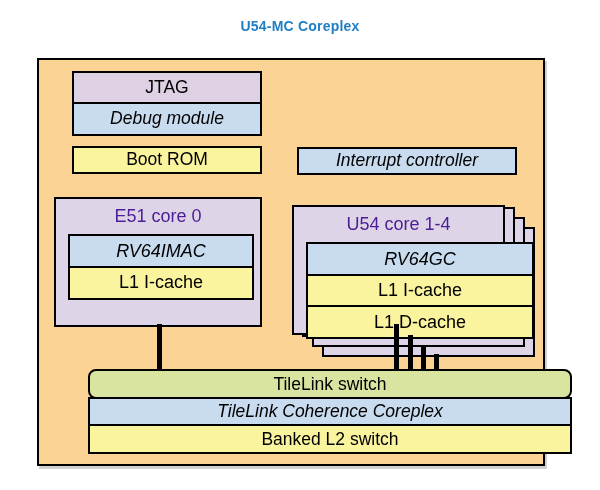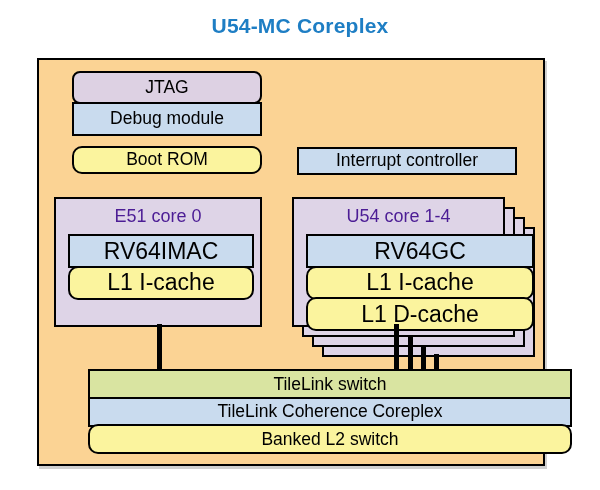--- a/index.html
+++ b/index.html
@@ -1,36 +1,36 @@
 <!DOCTYPE html>
 <html style="--title_blue: #1e7ec4; --container: #fbd394; --lavender: #ddd1e3; --corelav: #ded4e7; --blue: #c9dbee; --yellow: #fbf49e; --green: #d9e4a1; --border: #000000;"><head>
 <meta charset="utf-8">
 <style>
   html,body{margin:0;padding:0;background:#ffffff;}
   .stage{position:relative;width:600px;height:490px;background:#fff;
          font-family:"Liberation Sans",sans-serif;overflow:hidden;}
   .abs{position:absolute;box-sizing:border-box;}
   .page-title{left:0;top:10px;width:600px;height:32px;text-align:center;
-    font-size:21px;font-weight:bold;color:var(--title_blue);letter-spacing:0.2px;
+    font-size:14px;font-weight:bold;color:var(--title_blue);letter-spacing:0.2px;
     display:flex;align-items:center;justify-content:center;}
   .container{left:37px;top:58px;width:508px;height:408px;background:var(--container);
     border:2.5px solid var(--border);box-shadow:2px 3px 0 rgba(120,120,120,0.35);}
   .box{border:2.5px solid var(--border);display:flex;align-items:center;justify-content:center;
     font-size:17.5px;color:#000;line-height:1;}
-  .fill-lav{background:var(--lavender);border-radius:8px;}
-  .fill-blue{background:var(--blue);}
-  .fill-yellow{background:var(--yellow);border-radius:10px;}
-  .fill-green{background:var(--green);}
+  .fill-lav{background:var(--lavender);}
+  .fill-blue{background:var(--blue);font-style:italic;}
+  .fill-yellow{background:var(--yellow);}
+  .fill-green{background:var(--green);border-radius:8px;}
   .stackrow{margin-top:-2.5px;}
   .core-block{border:2.5px solid var(--border);background:var(--corelav);}
   .core-title{height:35px;display:flex;align-items:center;justify-content:center;
     font-size:18px;color:#4c1d95;}
   .core-inner{position:absolute;left:12px;top:35px;right:0;}
   .core-row{height:30px;border:2.5px solid var(--border);display:flex;align-items:center;
-    justify-content:center;font-size:23px;}
+    justify-content:center;font-size:18px;}
   .shadow-layer{border:2.5px solid var(--border);background:var(--corelav);}
   .busline{background:var(--border);}
   .bar{left:49px;width:484px;height:30px;border:2.5px solid var(--border);
     display:flex;align-items:center;justify-content:center;font-size:17.5px;}
 </style>
 </head>
 <body>
 
 <div class="stage">
 
@@ -52,21 +52,21 @@
       <div class="core-inner" style="width:186px;">
         <div class="core-row fill-blue">RV64IMAC</div>
         <div class="core-row fill-yellow stackrow">L1 I-cache</div>
       </div>
     </div>
 
     <div class="abs shadow-layer" style="left:283px;top:167px;width:213px;height:130px;z-index:1;"></div>
     <div class="abs shadow-layer" style="left:273px;top:157px;width:213px;height:130px;z-index:2;"></div>
     <div class="abs shadow-layer" style="left:263px;top:147px;width:213px;height:130px;z-index:3;"></div>
 
-    <div class="abs core-block" style="left:253px;top:137px;width:213px;height:130px;z-index:4;">
+    <div class="abs core-block" style="left:253px;top:145px;width:213px;height:130px;z-index:4;">
       <div class="core-title">U54 core 1-4</div>
       <div class="core-inner" style="width:228px;">
         <div class="core-row fill-blue">RV64GC</div>
         <div class="core-row fill-yellow stackrow">L1 I-cache</div>
         <div class="core-row fill-yellow stackrow">L1 D-cache</div>
       </div>
     </div>
 
     <div class="abs busline" style="left:118px;top:264px;width:5px;height:48px;z-index:5;"></div>
     <div class="abs busline" style="left:355px;top:264px;width:4.5px;height:48px;z-index:5;"></div>

